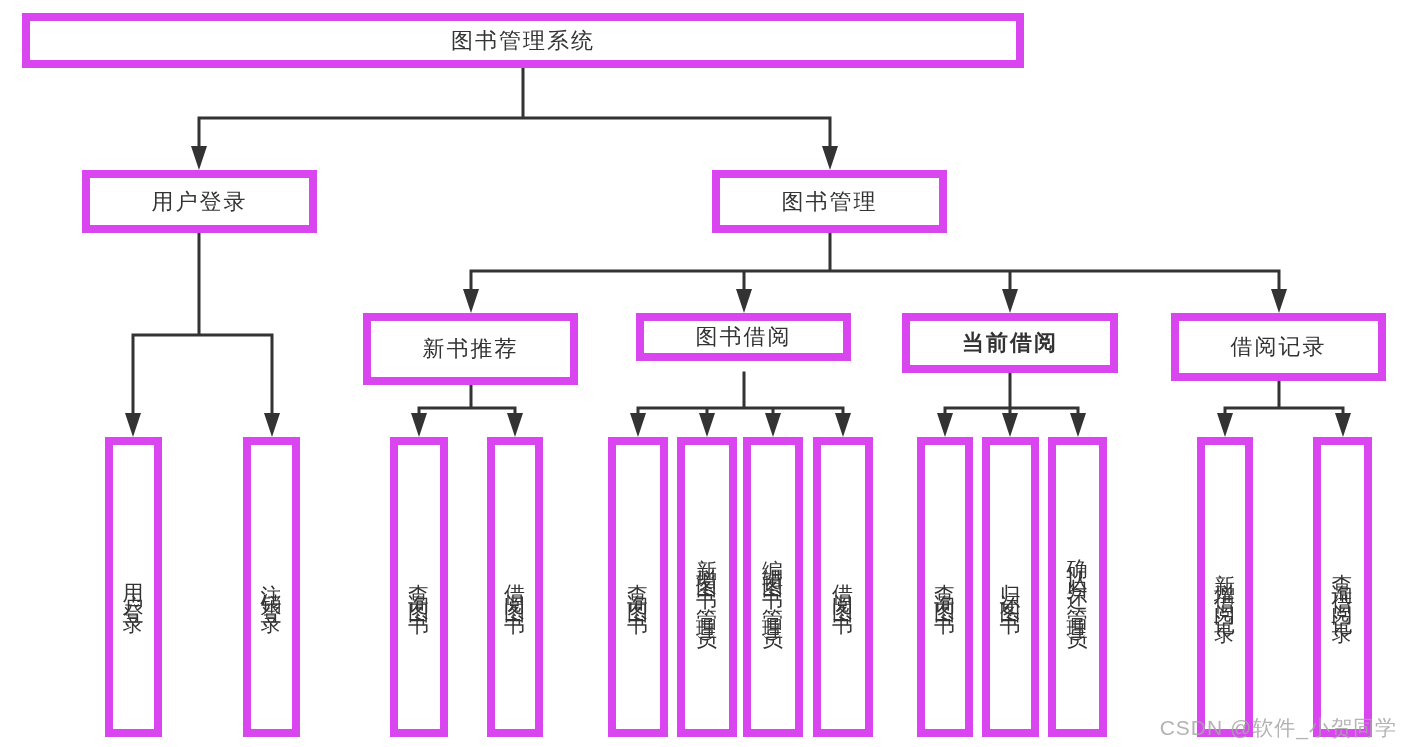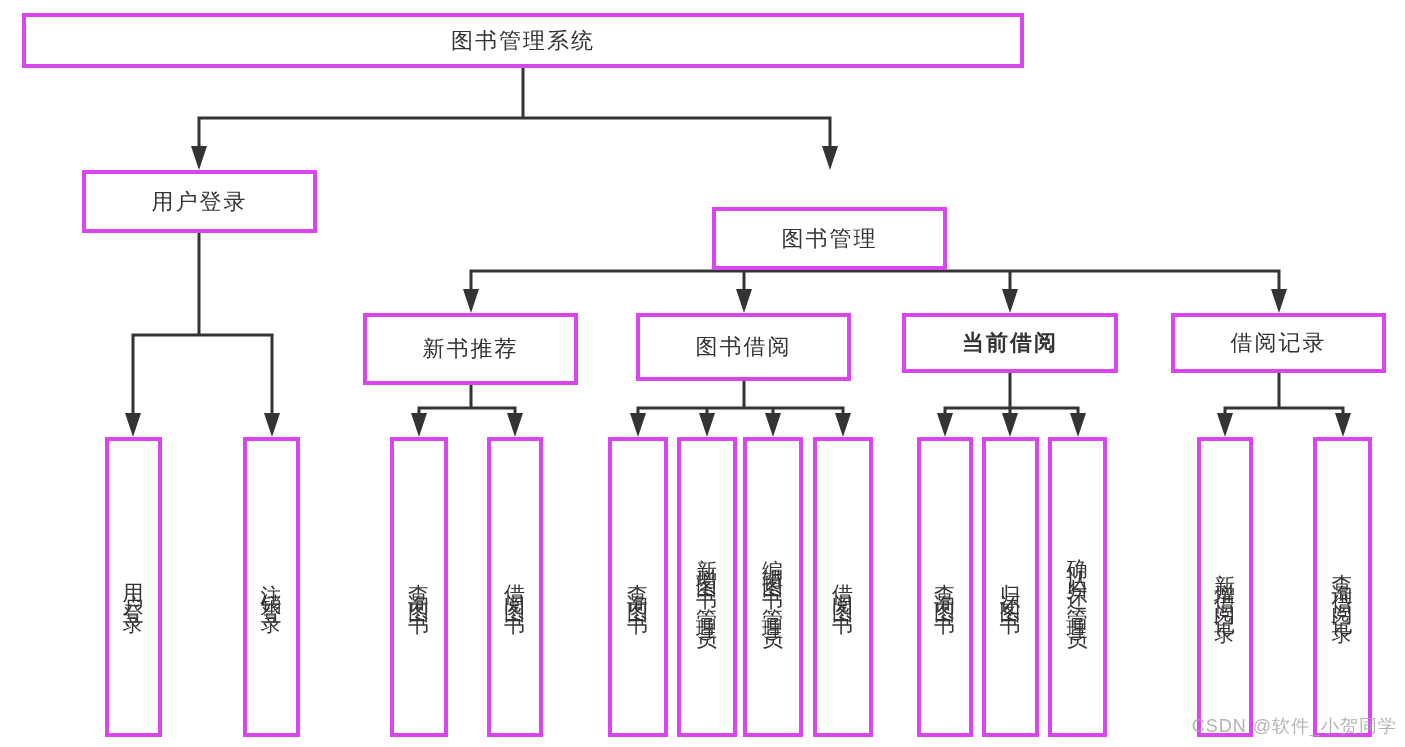--- a/index.html
+++ b/index.html
@@ -29,21 +29,21 @@
     stroke-width: 3;
     stroke-linecap: square;
   }
   #connectors polygon {
     fill: #333333;
     stroke: none;
   }
   .node {
     position: absolute;
     box-sizing: border-box;
-    border: 4px solid #d946ef;
+    border: 8px solid #d946ef;
     background: #ffffff;
     color: #333333;
     display: flex;
     align-items: center;
     justify-content: center;
     text-align: center;
   }
   .hnode {
     font-size: 22px;
     letter-spacing: 2px;
@@ -56,21 +56,21 @@
     text-orientation: mixed;
     line-height: 1;
     letter-spacing: 10px;
     white-space: nowrap;
   }
   .hlabel { white-space: nowrap; }
   #watermark {
     position: absolute;
     right: 8px;
     top: 714px;
-    font-size: 18px;
+    font-size: 21px;
     color: rgba(166, 166, 166, 0.85);
     letter-spacing: 1px;
     z-index: 10;
     white-space: nowrap;
   }
 </style>
 </head>
 <body>
 
 <div id="stage">
@@ -125,34 +125,34 @@
     </g>
   </svg>
 
   <div class="node hnode" style="left:22px; top:13px; width:1002px; height:55px;">
     <span class="hlabel">图书管理系统</span>
   </div>
 
   <div class="node hnode" style="left:82px; top:170px; width:235px; height:63px;">
     <span class="hlabel">用户登录</span>
   </div>
-  <div class="node hnode" style="left:712px; top:170px; width:235px; height:63px;margin-top:37px;">
+  <div class="node hnode" style="left:712px; top:170px; width:235px; height:63px;">
     <span class="hlabel">图书管理</span>
   </div>
 
   <div class="node hnode" style="left:363px; top:313px; width:215px; height:72px;">
     <span class="hlabel">新书推荐</span>
   </div>
-  <div class="node hnode" style="left:636px; top:313px; width:215px; height:68px;">
+  <div class="node hnode" style="left:636px; top:313px; width:215px; height:48px;">
     <span class="hlabel">图书借阅</span>
   </div>
   <div class="node hnode" style="left:902px; top:313px; width:216px; height:60px;font-weight:bold;">
     <span class="hlabel">当前借阅</span>
   </div>
-  <div class="node hnode" style="left:1171px; top:313px; width:215px; height:60px;">
+  <div class="node hnode" style="left:1171px; top:313px; width:215px; height:68px;">
     <span class="hlabel">借阅记录</span>
   </div>
 
   <div class="node vnode" style="left:105px; top:437px; width:57px; height:300px;">
     <span class="vlabel">用户登录</span>
   </div>
   <div class="node vnode" style="left:243px; top:437px; width:57px; height:300px;">
     <span class="vlabel">注销登录</span>
   </div>
 

